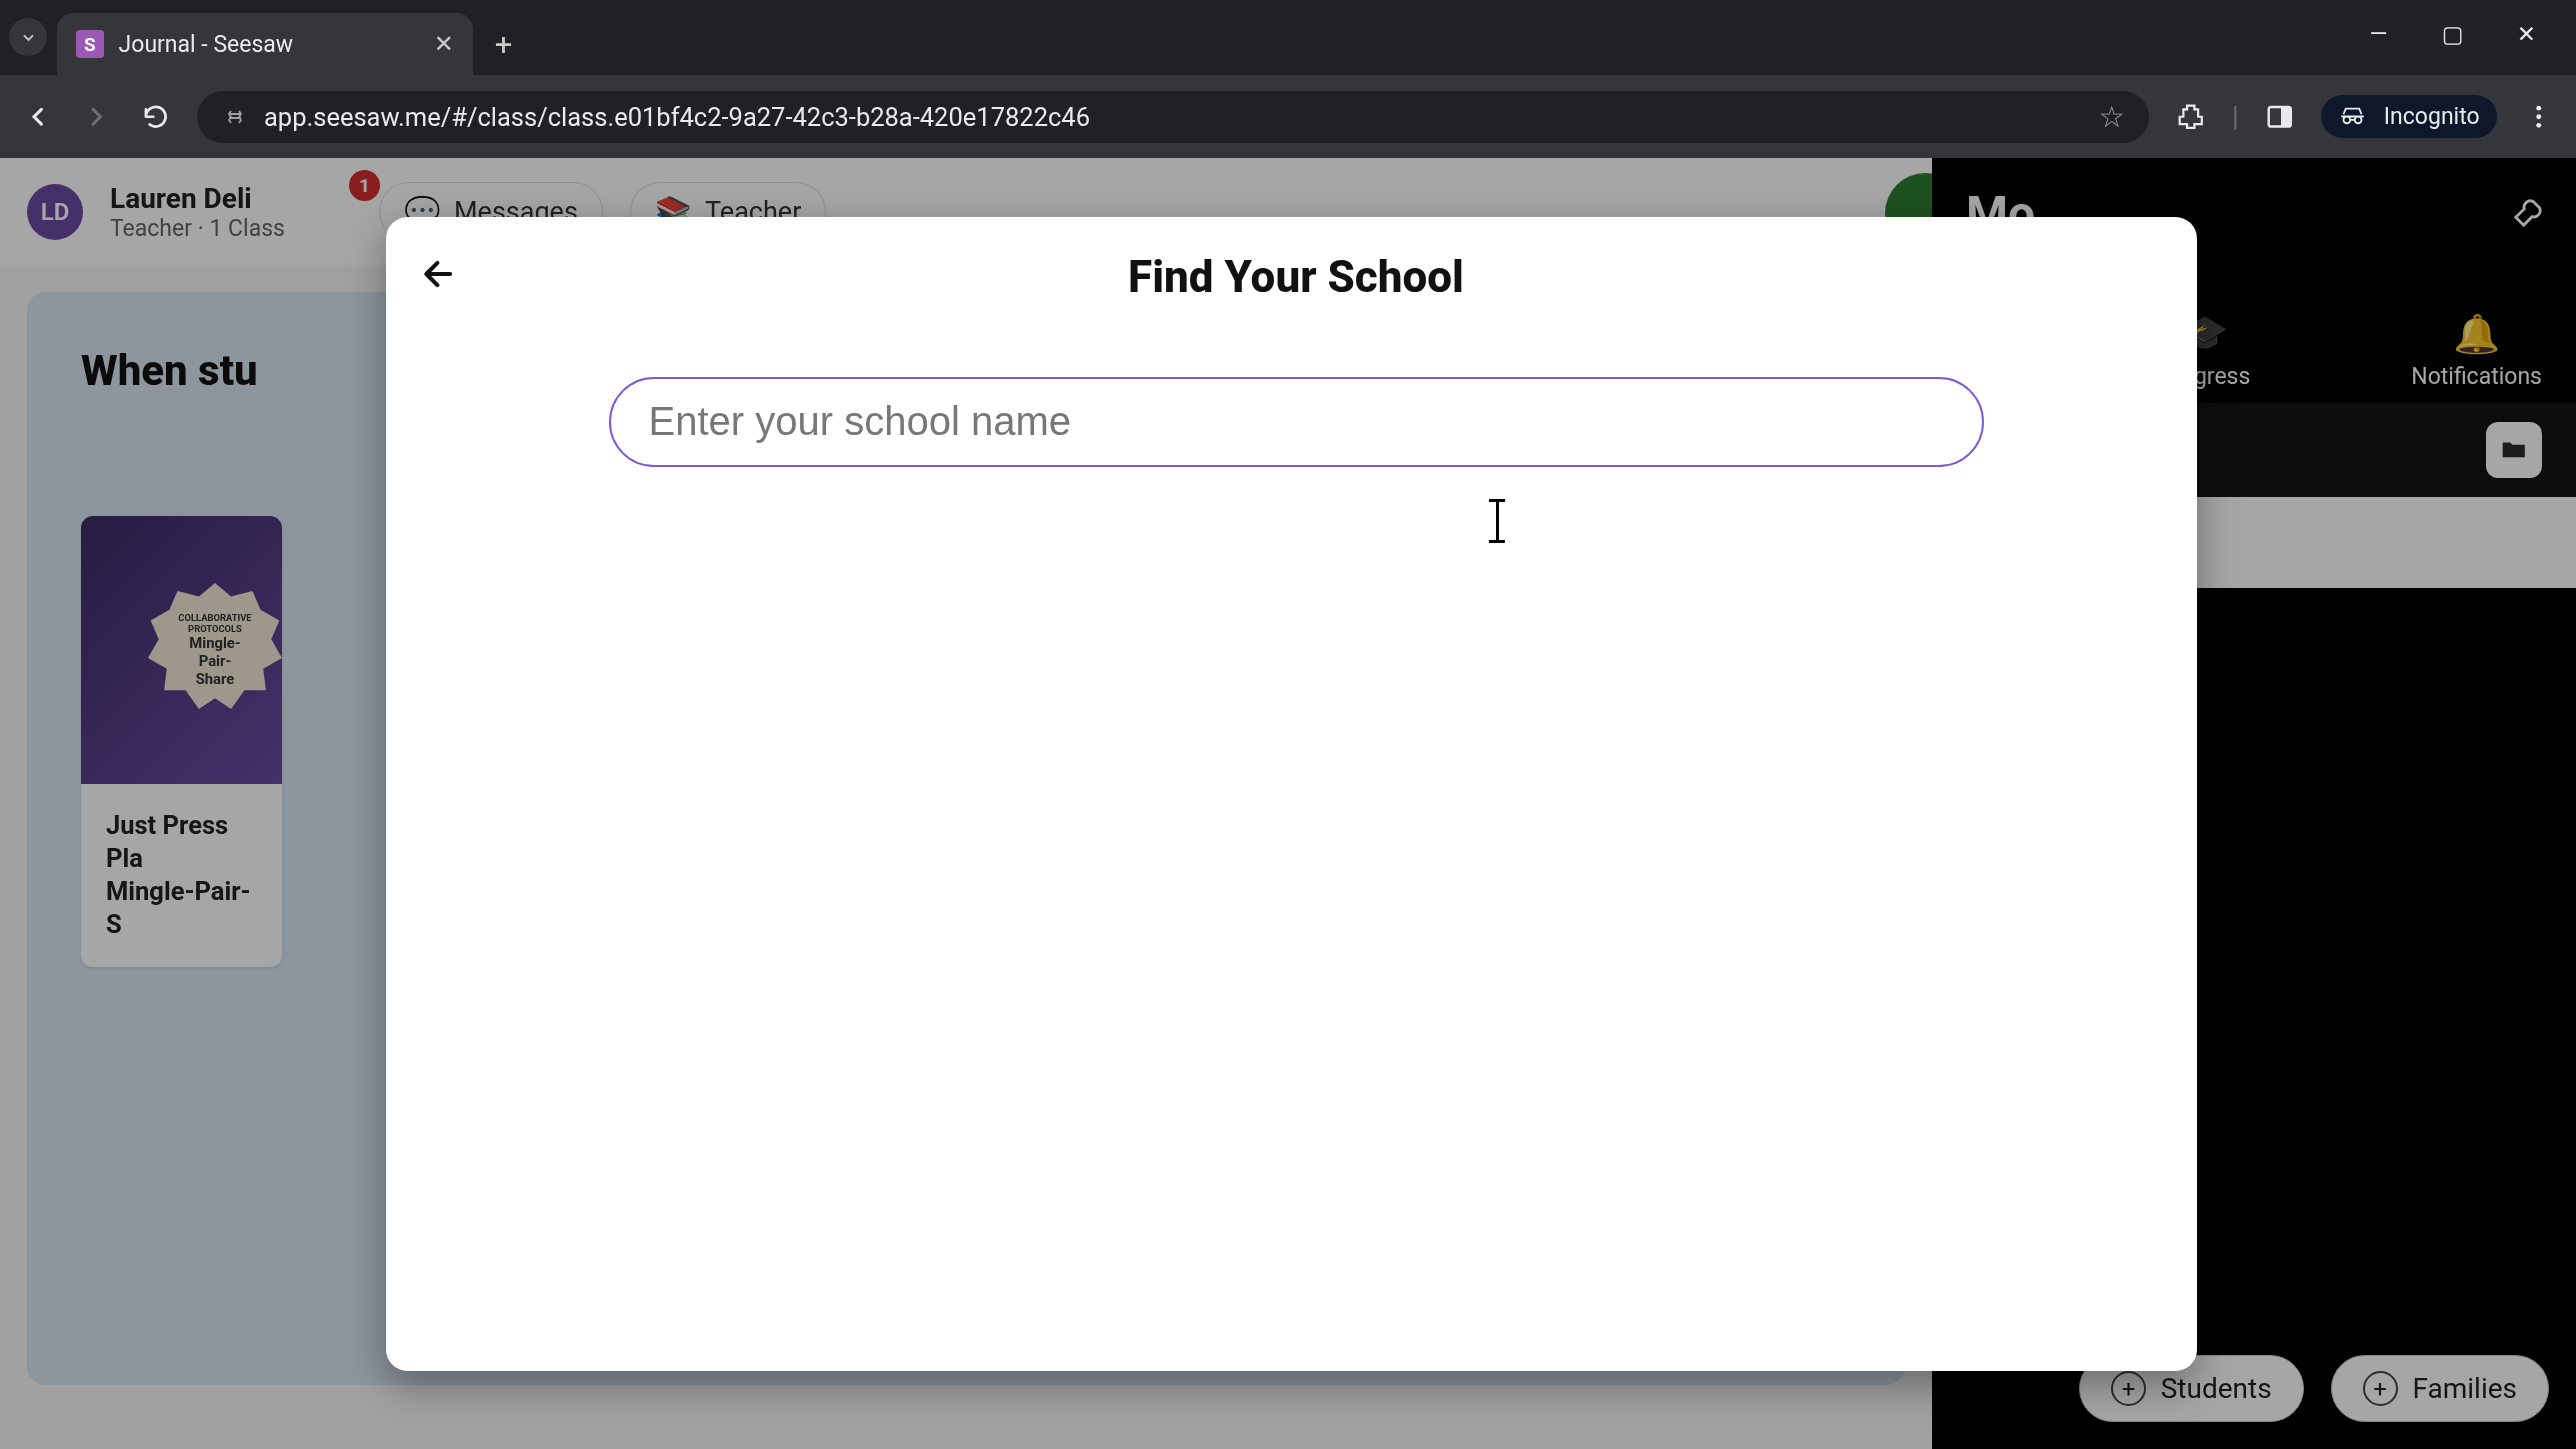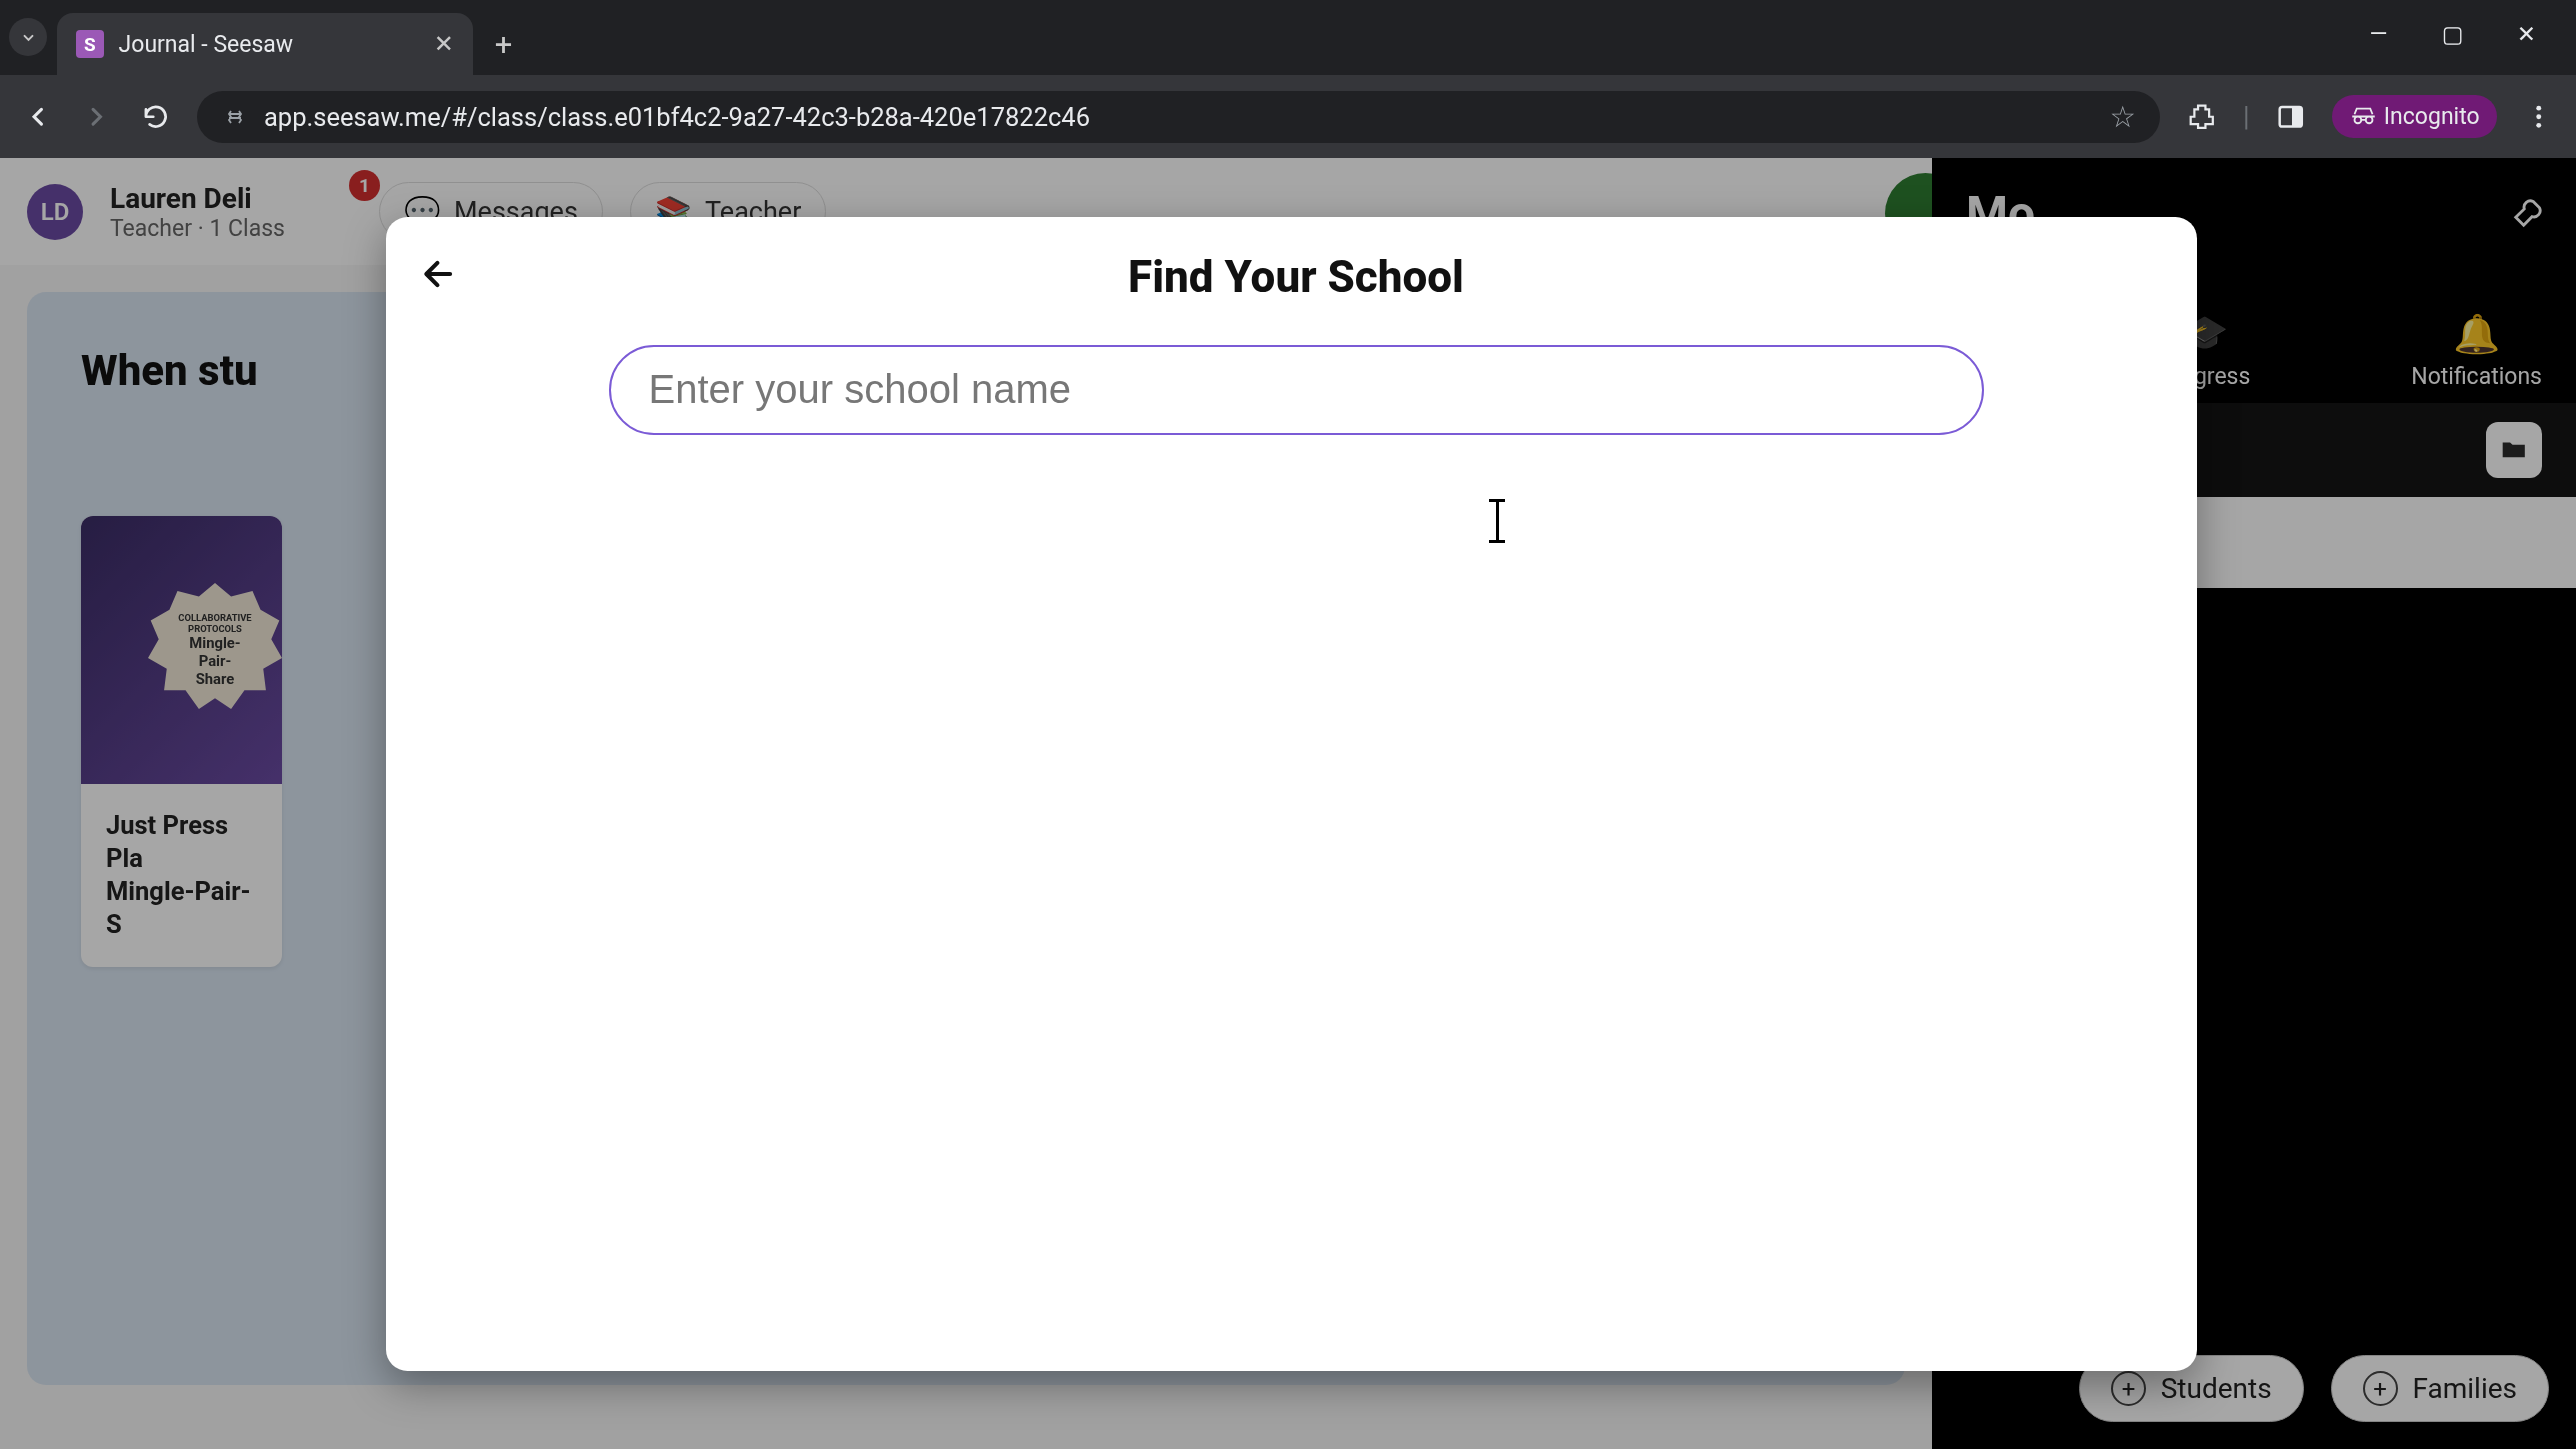--- a/index.html
+++ b/index.html
@@ -15,21 +15,21 @@
   .win-controls { margin-left: auto; display: flex; gap: 47px; padding-right: 36px; padding-bottom: 27px; color: #e8eaed; font-size: 23px; }
   .win-controls span { display: inline-flex; width: 27px; justify-content: center; }
 
   .toolbar { height: 83px; background: #35363a; display: flex; align-items: center; padding: 0 20px; gap: 24px; color: #e8eaed; }
   .nav-icon { width: 35px; height: 35px; display: flex; align-items: center; justify-content: center; font-size: 29.5px; color: #9aa0a6; }
   .nav-icon.enabled { color: #e8eaed; }
   .omnibox { flex: 1; height: 52px; background: #202124; border-radius: 29.5px; display: flex; align-items: center; padding: 14px 24px; gap: 16px; color: #e8eaed; font-size: 25.5px; }
   .omnibox .secure { width: 27px; height: 27px; display: flex; align-items: center; justify-content: center; color: #9aa0a6; }
   .omnibox .star { margin-left: auto; color: #9aa0a6; font-size: 29.5px; }
   .toolbar-right { display: flex; gap: 24px; align-items: center; }
-  .incog-pill { display: flex; align-items: center; gap: 7px; background: #701a75; padding: 8px 17.4px; border-radius: 27px; font-size: 23px; }
+  .incog-pill { display: flex; align-items: center; gap: 18px; background: #0f172a; padding: 8px 17.4px; border-radius: 27px; font-size: 23px; }
 
   
   .app { position: relative; width: 100%; height: calc(1449px - 75px - 83px); background: #f7f7f7; overflow: hidden; }
 
   
   .bg { position: absolute; inset: 0; }
   .bg-overlay { position: absolute; inset: 0; background: rgba(0,0,0,0.35); z-index: 5; }
 
   .bg-header { position: absolute; top: 0; left: 0; right: 0; height: 107px; background: #fff; display: flex; align-items: center; padding: 0 27px; gap: 27px; }
   .avatar { width: 56px; height: 56px; border-radius: 50%; background: #6b4ba3; color: #fff; display: flex; align-items: center; justify-content: center; font-size: 24px; font-weight: 600; }
@@ -62,21 +62,21 @@
   .bg-activity .cap { padding: 25px; font-size: 25.5px; font-weight: 700; color: #222; line-height: 1.3; }
 
   .bg-bottom-pills { position: absolute; right: 27px; bottom: 27px; display: flex; gap: 27px; }
   .bottom-pill { height: 67px; border: 1.3px solid #ccc; border-radius: 34px; background: #fff; display: flex; align-items: center; padding: 0 31px; gap: 14.8px; font-size: 28px; color: #222; }
   .plus-circ { width: 35px; height: 35px; border: 2px solid #444; border-radius: 50%; display: flex; align-items: center; justify-content: center; font-size: 24px; }
 
   
   .modal { position: absolute; left: 386px; top: 59px; width: 1811px; height: 1154px; background: #fff; border-radius: 21.5px; z-index: 10; box-shadow: 0 13.4px 40px rgba(0,0,0,0.35); display: flex; flex-direction: column; align-items: center; padding-top: 27px; padding-left: 9px; }
   .modal-back { position: absolute; left: 34px; top: 38px; font-size: 38px; font-weight: 700; color: #111; cursor: pointer; }
   .modal-title { font-size: 44px; font-weight: 800; color: #111; margin-top: 6.7px; }
-  .modal-input { margin-top: 42px; width: 1375px; height: 90px; border: 2.7px solid #7b5bd6; border-radius: 45px; padding: 0 38px; font-size: 40px; color: #333; outline: none; }
+  .modal-input { margin-top: 74px; width: 1375px; height: 90px; border: 2.7px solid #7b5bd6; border-radius: 45px; padding: 0 38px; font-size: 40px; color: #333; outline: none; }
   .modal-input::placeholder { color: #777; }
   .modal-hint { margin-top: 34px; font-size: 29.5px; color: #333; }
 
   .text-cursor { position: absolute; left: 1110px; top: 282px; width: 2.7px; height: 44px; background: #000; z-index: 20; }
   .text-cursor::before, .text-cursor::after { content: ''; position: absolute; left: -6.7px; width: 16px; height: 2.7px; background: #000; }
   .text-cursor::before { top: 0; }
   .text-cursor::after { bottom: 0; }
 </style>
 </head>
 <body>

